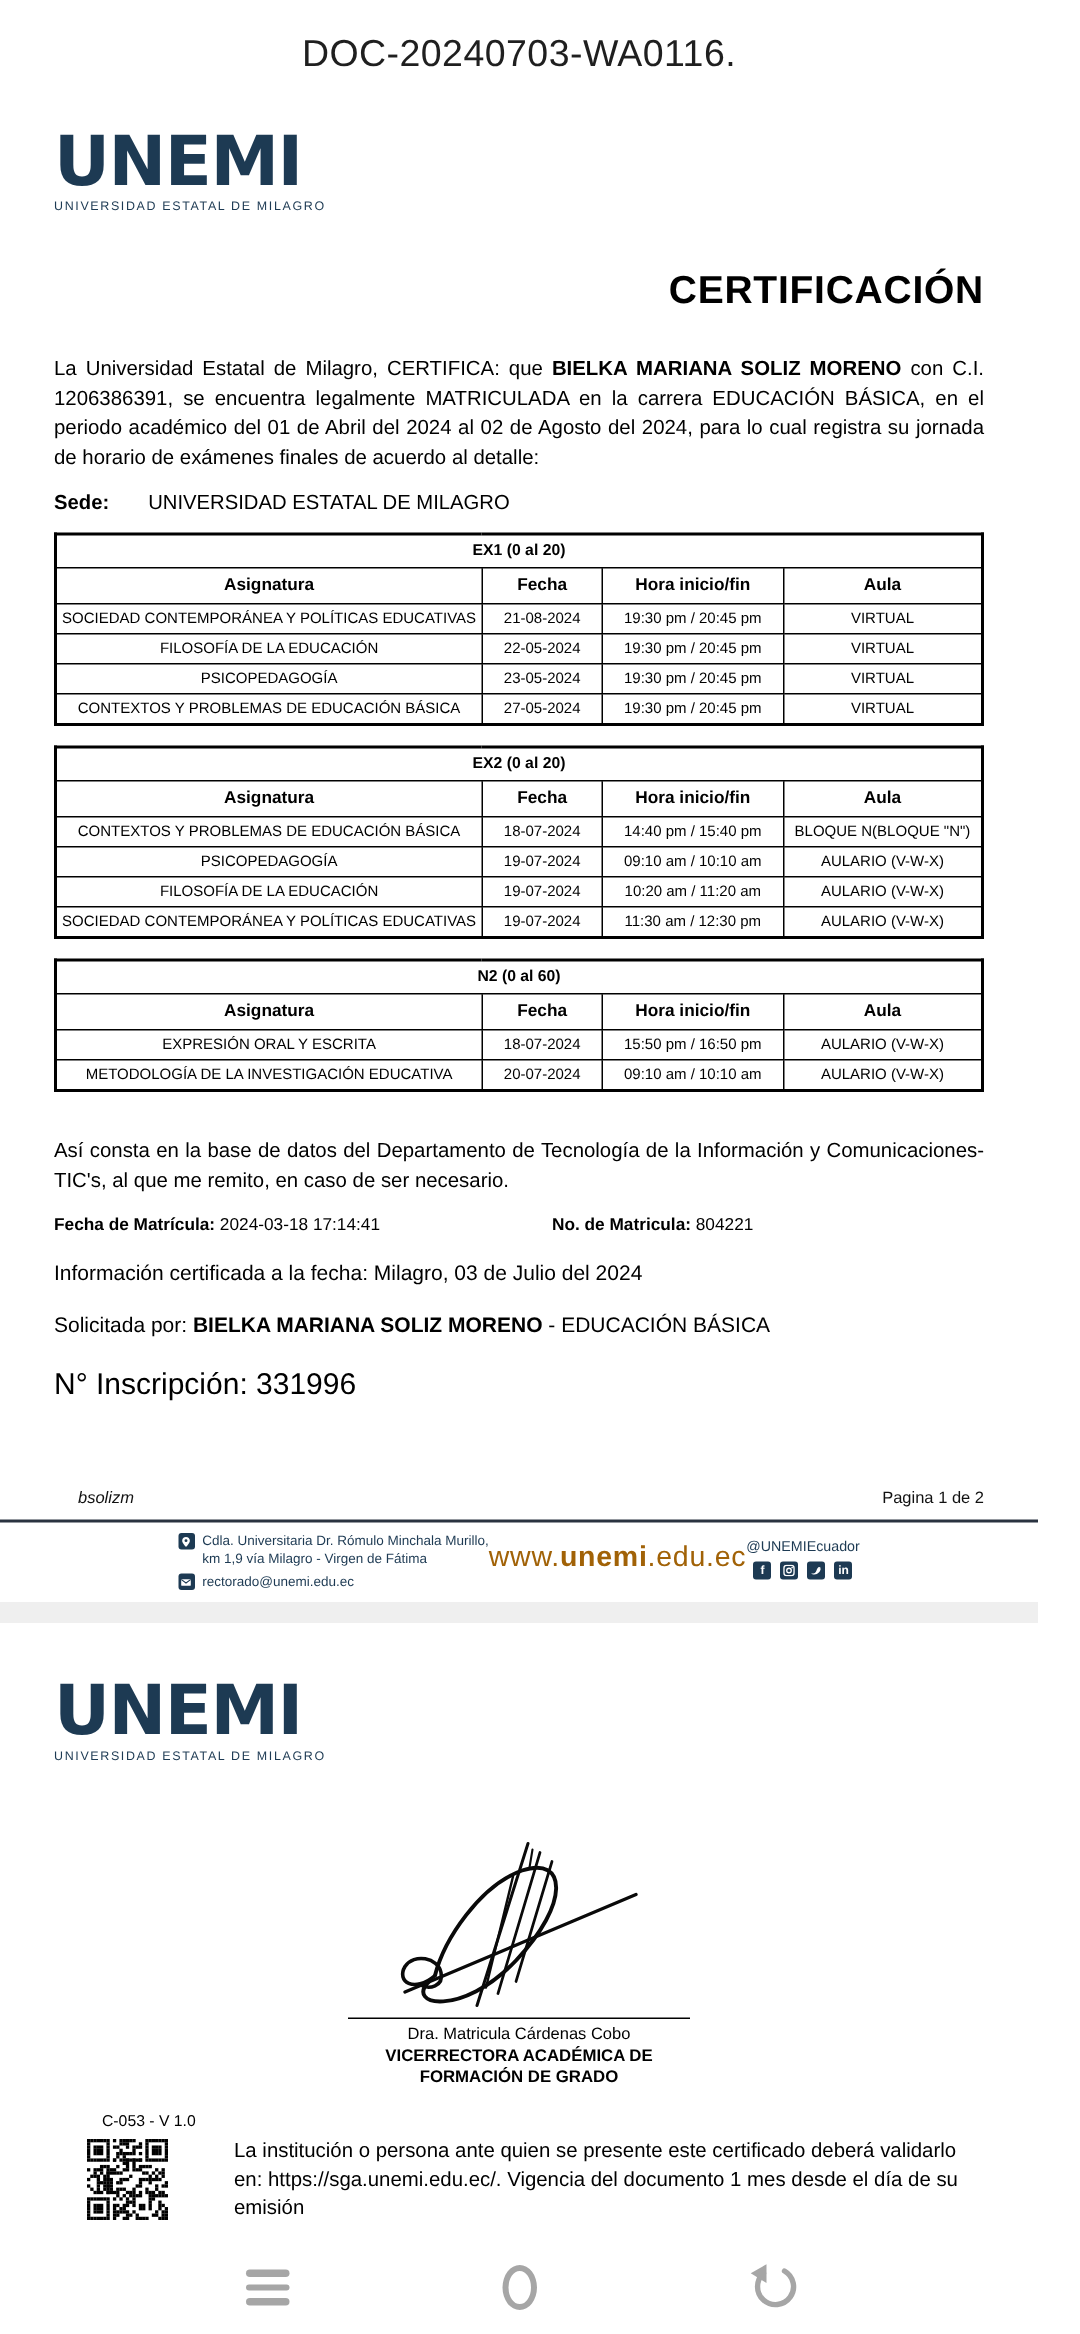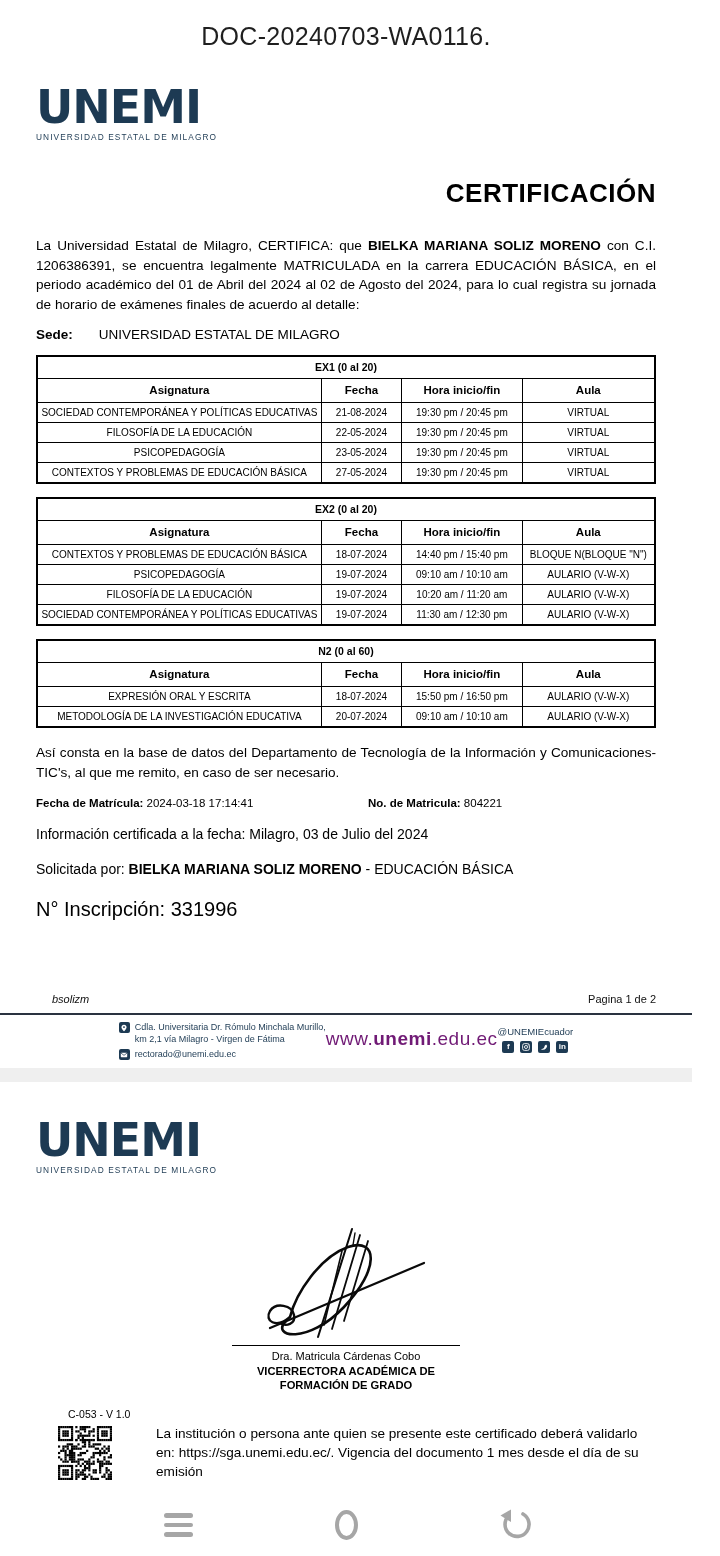--- a/index.html
+++ b/index.html
@@ -25,40 +25,40 @@
   .sede-line { margin-top:13px; font-size:13.5px; }
   .sede-line .lbl { font-weight:bold; margin-right:26px; }
 
   table.sched { width:100%; border-collapse:collapse; margin-top:13px; table-layout:fixed; }
   table.sched td { border:1.4px solid #000; text-align:center; vertical-align:middle; padding:4px 2px; font-size:10px; line-height:11px; overflow:hidden; white-space:nowrap; }
   table.sched tr.t-title td { font-weight:bold; font-size:10.5px; padding:5px 2px; }
   table.sched tr.t-head td { font-weight:bold; font-size:11.5px; padding:6px 2px; }
   table.sched { border:2px solid #000; }
   .tables-wrap { margin-top:6px; }
 
-  .closing { margin-top:15px; font-size:13.6px; line-height:19.5px; text-align:justify; }
+  .closing { margin-top:29px; font-size:13.6px; line-height:19.5px; text-align:justify; }
 
   .matricula-row { margin-top:15px; display:flex; font-size:11.5px;gap:44px; }
   .matricula-row .half { width:50%; }
   .matricula-row .lbl { font-weight:bold; }
 
   .info-line { margin-top:17px; font-size:14px; }
   .solicitada { margin-top:19px; font-size:14px; }
   .inscripcion { margin-top:21px; font-size:20px; }
 
   .pagefoot { position:absolute; left:52px; right:36px; bottom:8px; display:flex; justify-content:space-between; font-size:11px; color:#111; }
   .pagefoot .user { font-style:italic; }
 
   
   .footer-bar { border-top:2px solid #2a3340; padding:7px 20px 6px 60px; display:flex; align-items:flex-start; justify-content:center; background:#fff; height:55px; }
   .f-addr { color:#1d3a53; font-size:9px; line-height:11.5px; }
   .f-row { display:flex; align-items:flex-start; margin-bottom:4px; }
   .f-ic { width:11px; height:11px; background:#1d3a53; border-radius:2px; margin-right:5px; flex:0 0 auto; display:flex; align-items:center; justify-content:center; }
   .f-ic svg { display:block; }
-  .f-web { color:#701a75; font-size:19px; letter-spacing:0.5px; margin-top:6px; }
+  .f-web { color:#a16207; font-size:19px; letter-spacing:0.5px; margin-top:6px; }
   .f-web b { font-weight:bold; }
   .f-social { color:#1d3a53; font-size:9.5px; text-align:center; margin-top:4px; margin-right:40px; }
   .f-social-icons { display:flex; gap:6px; justify-content:center; margin-top:4px; }
   .s-ic { width:12px; height:12px; background:#1d3a53; border-radius:2px; color:#fff; font-size:8px; font-weight:bold; display:flex; align-items:center; justify-content:center; line-height:1; }
 
   .page-gap { height:14px; background:#efefef; }
 
   
   .page2 { position:relative; height:414px; padding:0 36px; overflow:hidden; }
   .sig-area { width:260px; margin:50px auto 0; text-align:center; position:relative; }
@@ -248,21 +248,21 @@
 
   <div class="footer-bar">
     <div class="f-addr">
       <div class="f-row">
         <span class="f-ic">
             <svg width="8" height="8" viewBox="0 0 10 10">
               <path d="M5 0.8 C6.9 0.8 8.2 2.2 8.2 4 C8.2 6 5 9.2 5 9.2 C5 9.2 1.8 6 1.8 4 C1.8 2.2 3.1 0.8 5 0.8 Z" fill="#fff"></path>
               <circle cx="5" cy="3.9" r="1.2" fill="#1d3a53"></circle>
             </svg>
           </span>
-        <span><span>Cdla. Universitaria Dr. Rómulo Minchala Murillo,</span><br><span>km 2,1 vía Milagro - Virgen de Fátima</span></span>
+        <span><span>Cdla. Universitaria Dr. Rómulo Minchala Murillo,</span><br><span>km 1,9 vía Milagro - Virgen de Fátima</span></span>
       </div>
       <div class="f-row">
         <span class="f-ic">
             <svg width="8" height="8" viewBox="0 0 10 10">
               <rect x="1" y="2.2" width="8" height="5.6" rx="0.8" fill="#fff"></rect>
               <path d="M1.2 2.6 L5 5.4 L8.8 2.6" stroke="#1d3a53" stroke-width="0.9" fill="none"></path>
             </svg>
           </span>
         <span>rectorado@unemi.edu.ec</span>
       </div>

